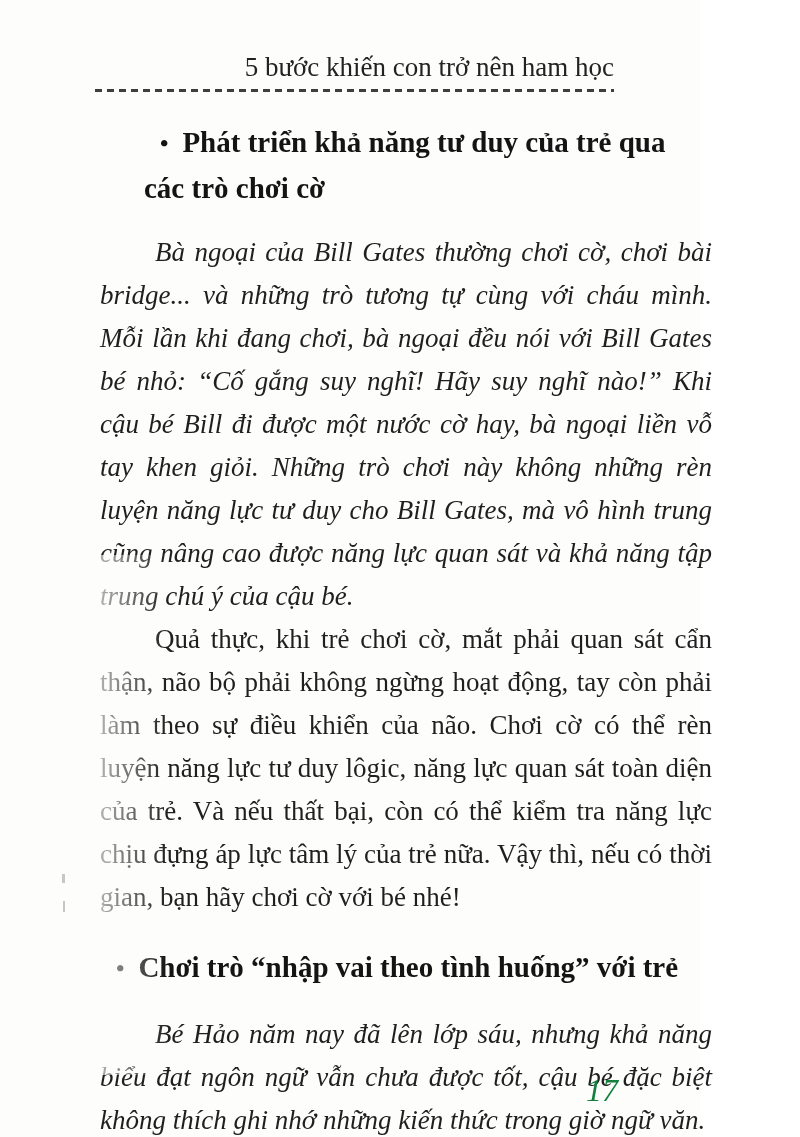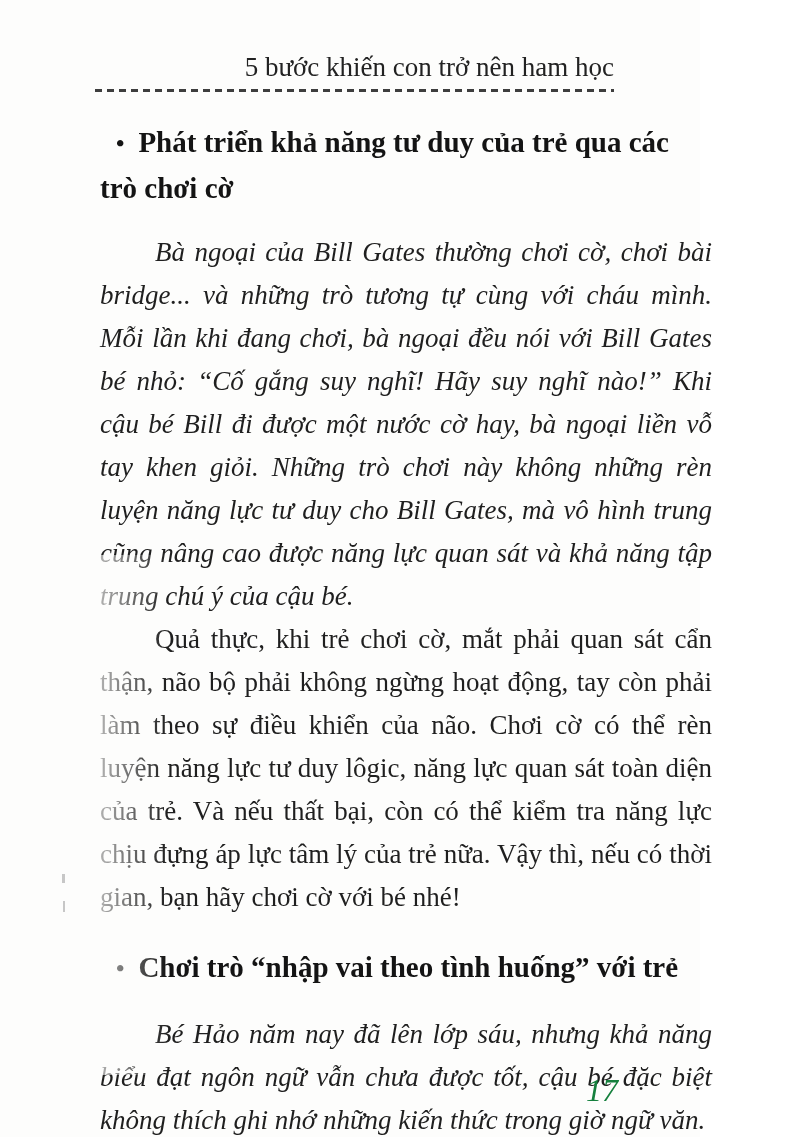--- a/index.html
+++ b/index.html
@@ -42,21 +42,21 @@
     font-size: 29px;
     line-height: 45px;
     text-indent: 16px;
     color: #141414;
   }
   .section-heading .bullet {
     font-size: 24px;
     margin-right: 14px;
     vertical-align: 1px;
   }
-  .heading-1 { margin-top: 6px; }
+  .heading-1 { margin-top: 6px; margin-left: 44px; }
   .heading-2 { margin-top: 26px; }
   .para {
     margin: 0;
     font-size: 27px;
     line-height: 43px;
     text-align: justify;
     text-indent: 55px;
     color: #1f1f1f;
   }
   .para.italic { font-style: italic; }

